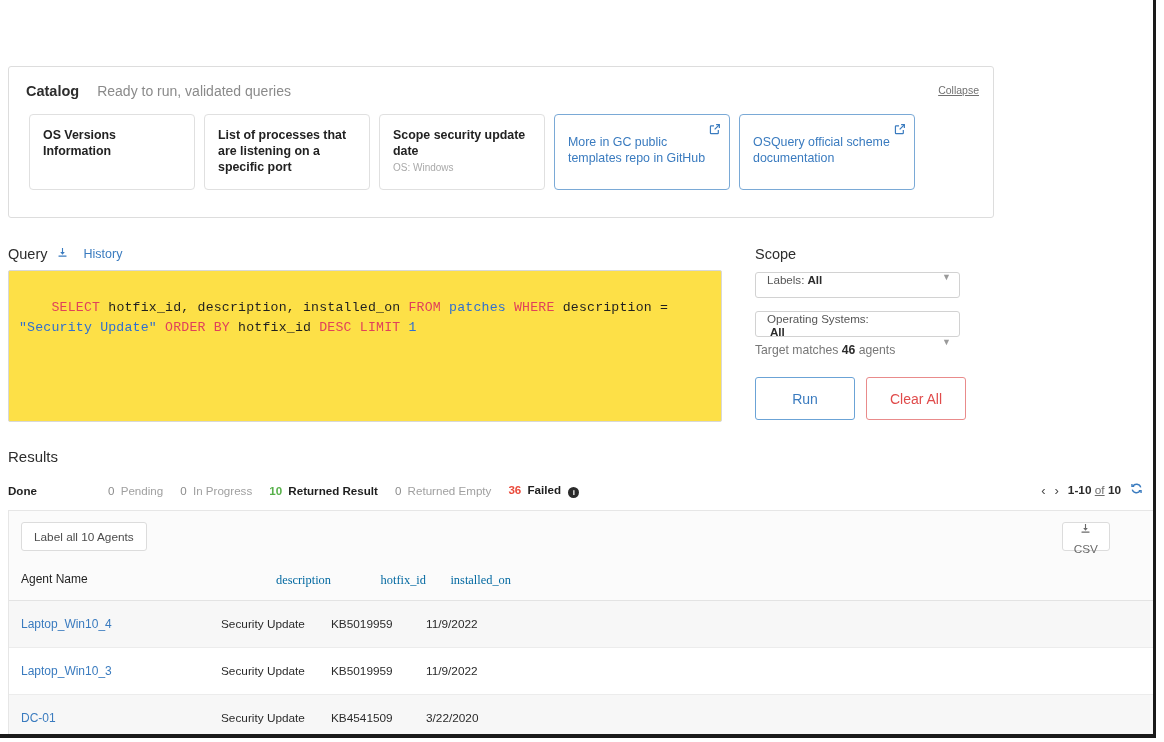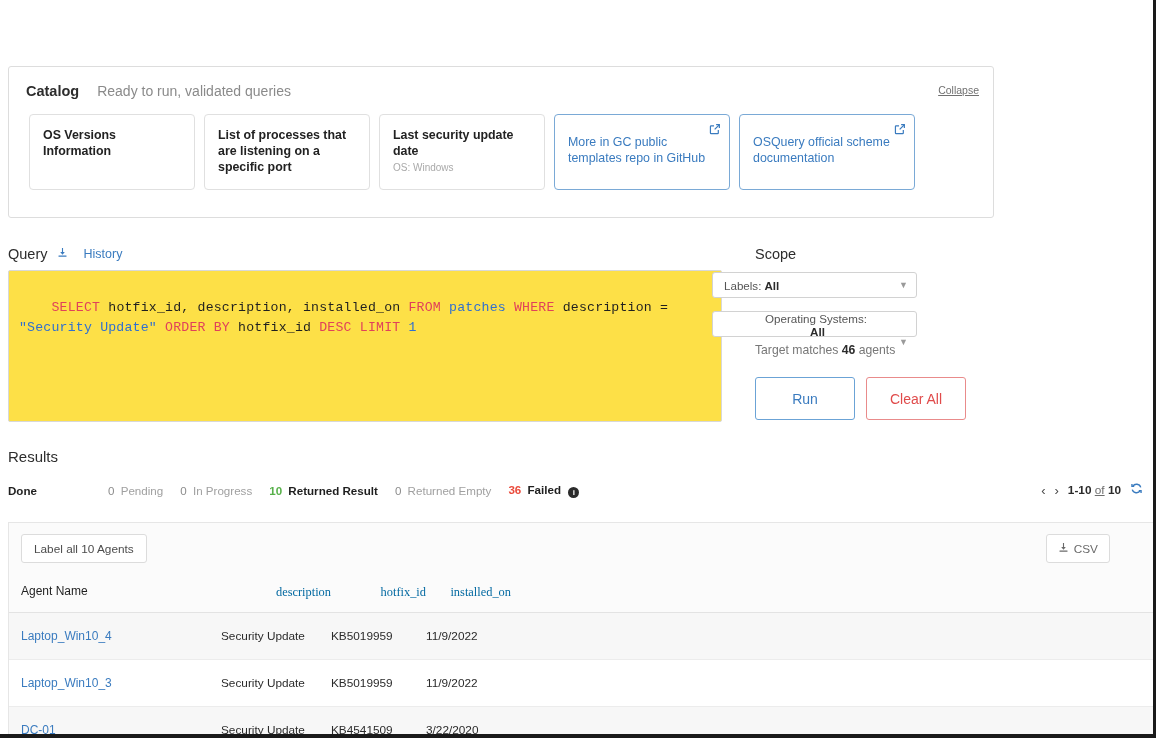--- a/index.html
+++ b/index.html
@@ -189,31 +189,31 @@
   
   .scope-title {
     position: absolute;
     left: 755px;
     top: 246px;
     font-size: 14.5px;
     color: #2d2d2d;
   }
   .select {
     position: absolute;
-    left: 712px;
+    left: 755px;
     width: 205px;
     height: 26px;
     border: 1px solid #d2d2d2;
     border-radius: 3px;
     box-sizing: border-box;
     background: #fff;
     font-size: 11.6px;
     color: #555555;
     display: flex;
-    align-items: center;
+    align-items: flex-start;
     padding: 0 8px 0 11px;
     cursor: pointer;
   }
   .select .val { font-weight: 700; color: #2b2b2b; margin-left: 3px; }
   .select .caret {
     margin-left: auto;
     color: #9a9a9a;
     font-size: 9px;
     line-height: 1;
   }
@@ -314,21 +314,20 @@
   .table-wrap {
     position: absolute;
     left: 8px;
     top: 510px;
     right: 0;
     bottom: 0;
     border-top: 1px solid #e6e6e6;
     border-left: 1px solid #e6e6e6;
     box-sizing: border-box;
     background: #fbfbfb;
-    margin-top: 12px;
   }
   .table-toolbar {
     position: relative;
     height: 50px;
     background: #fbfbfb;
   }
   .label-all-btn {
     position: absolute;
     left: 12px;
     top: 11px;
@@ -351,20 +350,21 @@
     padding: 0 11px;
     border: 1px solid #dcdcdc;
     border-radius: 3px;
     background: #fff;
     font-size: 11.8px;
     color: #6a6a6a;
     display: flex;
     align-items: center;
     gap: 5px;
     cursor: pointer;
+    flex-direction: column;
   }
   table.results {
     width: 1147px;
     border-collapse: collapse;
     table-layout: fixed;
   }
   table.results th {
     text-align: left;
     vertical-align: top;
     padding: 11px 0 12px 0;
@@ -422,21 +422,21 @@
         <div class="t">OS Versions Information</div>
         <div class="s"></div>
       </div>
 
       <div class="qcard">
         <div class="t">List of processes that are listening on a specific port</div>
         <div class="s"></div>
       </div>
 
       <div class="qcard">
-        <div class="t">Last security update date</div>
+        <div class="t">Scope security update date</div>
         <div class="s">OS: Windows</div>
       </div>
 
       <div class="qcard link">
         <span class="corner">
           <svg width="12" height="12" viewBox="0 0 16 16" fill="none" stroke="#3a7bbf" stroke-width="1.6">
             <path d="M9.5 2.2h4.3v4.3"></path>
               <path d="M13.6 2.4L7.6 8.4"></path>
             <path d="M12.4 9.4v3.9c0 .5-.4.9-.9.9H2.8c-.5 0-.9-.4-.9-.9V4.6c0-.5.4-.9.9-.9h3.9"></path>
           </svg>

